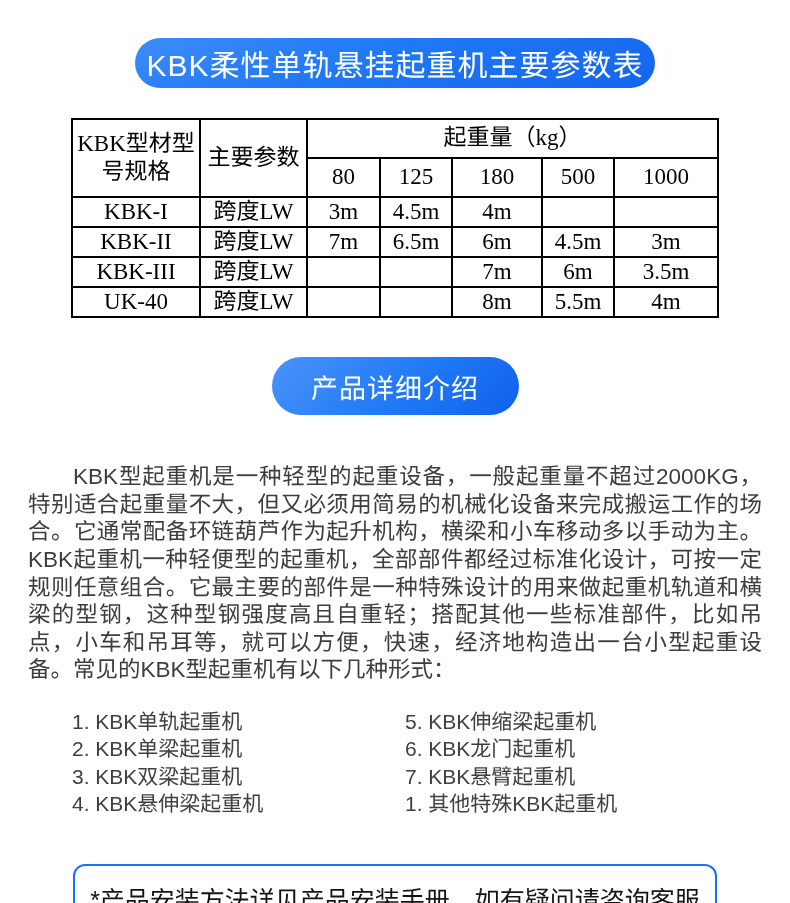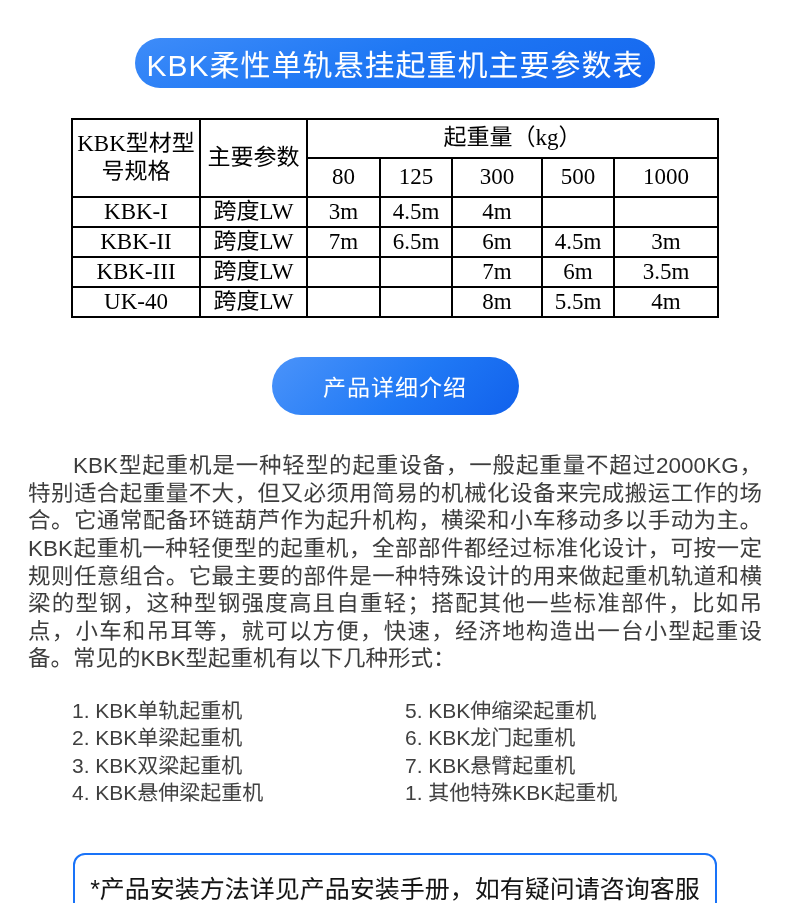--- a/index.html
+++ b/index.html
@@ -68,31 +68,31 @@
   .col-c1000 { width: 104px; }
 
   
   .section-btn {
     width: 247px;
     height: 58px;
     margin: 39px auto 0;
     border-radius: 29px;
     background: linear-gradient(135deg, #4a93fa 0%, #2079f5 55%, #1161ec 100%);
     color: #ffffff;
-    font-size: 23px;
+    font-size: 27px;
     letter-spacing: 1px;
     display: flex;
     align-items: center;
     justify-content: center;
     white-space: nowrap;
   }
 
   
   .intro-paragraph {
-    margin: 37px 28px 0 28px;
+    margin: 48px 28px 0 28px;
     font-size: 22.5px;
     line-height: 27.6px;
     color: #3d3d3d;
     text-align: justify;
     text-indent: 2em;
   }
 
   
   .crane-list {
     display: flex;
@@ -140,21 +140,21 @@
     </colgroup>
     <tbody>
       <tr class="hdr-row">
         <th rowspan="2">KBK型材型号规格</th>
         <th rowspan="2">主要参数</th>
         <th colspan="5">起重量（kg）</th>
       </tr>
       <tr class="hdr-row">
         <th>80</th>
         <th>125</th>
-        <th>300</th>
+        <th>180</th>
         <th>500</th>
         <th>1000</th>
       </tr>
       <tr class="data-row">
         <td>KBK-I</td>
         <td>跨度LW</td>
         <td>3m</td>
         <td>4.5m</td>
         <td>4m</td>
         <td></td>

